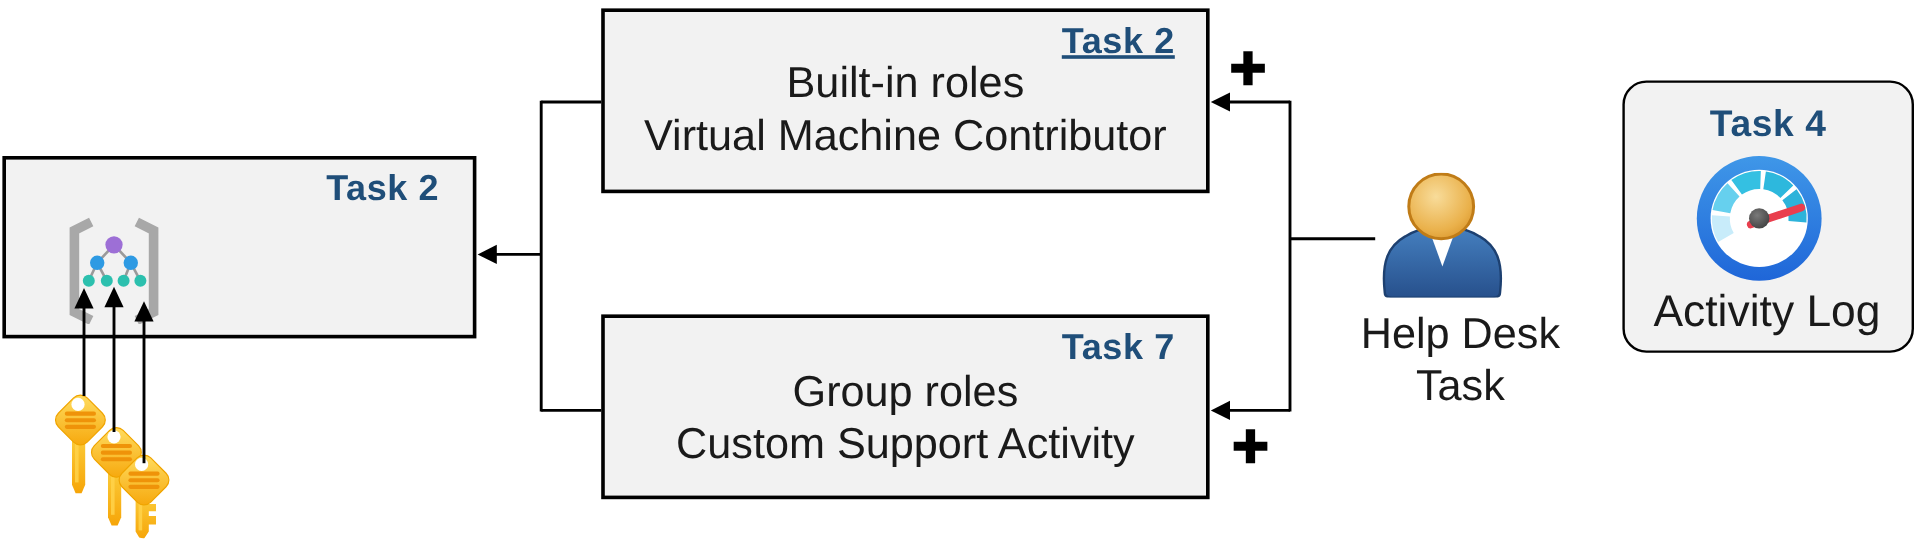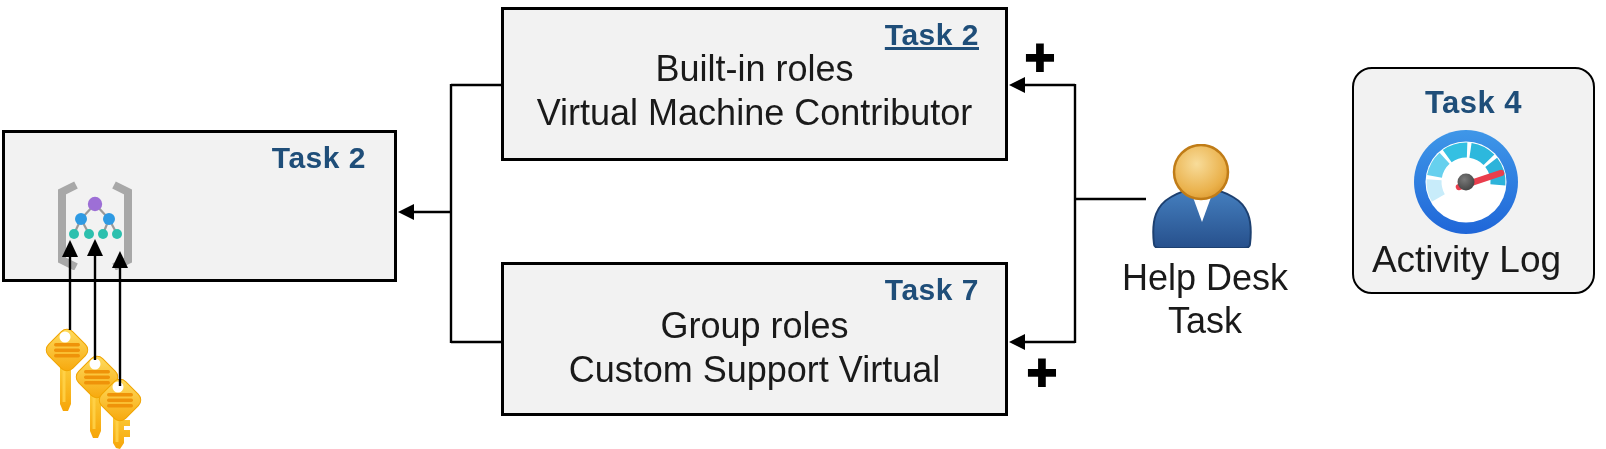--- a/index.html
+++ b/index.html
@@ -15,21 +15,21 @@
     position:absolute; font-weight:bold; font-size:30px; color:#1f4e79;
     letter-spacing:0.5px;
   }
   .box-line {
     position:absolute; left:0; right:0; text-align:center;
     font-size:36px; color:#1a1a1a;
   }
   .t1-title { position:absolute; left:140px; top:66px; width:240px; text-align:center;
     font-size:40px; color:#1a1a1a; }
   .caption {
-    position:absolute; text-align:center; color:#1a1a1a;
+    position:absolute; text-align:center; color:#1a1a1a;margin-left:12px;
   }
   .plus {
     position:absolute; width:52px; height:58px; line-height:58px; text-align:center;
     font-size:52px; font-weight:700; color:#000; -webkit-text-stroke:2px #000;
     z-index:4;
   }
   .connectors { position:absolute; left:0; top:0; z-index:3; pointer-events:none; }
   .icon-abs { position:absolute; z-index:2; }
 </style>
 </head>
@@ -67,21 +67,21 @@
 
   <div class="box" style="left:501px; top:7px; width:507px; height:154px;">
     <div class="task-label" style="top:8px; right:26px;text-decoration:underline;">Task 2</div>
     <div class="box-line" style="top:82px;">Virtual Machine Contributor</div>
     <div class="box-line" style="top:38px;">Built-in roles</div>
   </div>
 
   <div class="box" style="left:501px; top:262px; width:507px; height:154px;">
     <div class="task-label" style="top:8px; right:26px;">Task 7</div>
     <div class="box-line" style="top:40px;">Group roles</div>
-    <div class="box-line" style="top:84px;">Custom Support Virtual</div>
+    <div class="box-line" style="top:84px;">Custom Support Activity</div>
   </div>
 
   <div class="box" style="left:1352px; top:67px; width:243px; height:227px; border-width:2.5px;border-radius:20px;">
     <div class="task-label" style="top:16px; left:0; right:0; text-align:center; font-size:31px;">Task 4</div>
 
     <svg class="icon-abs" style="left:57px; top:58px;" width="110" height="110" viewBox="0 0 110 110">
       <defs>
         <linearGradient id="ringGrad" x1="0" y1="0" x2="0" y2="1">
           <stop offset="0" stop-color="#3f97e8"></stop>
             <stop offset="1" stop-color="#1f66d8"></stop>

